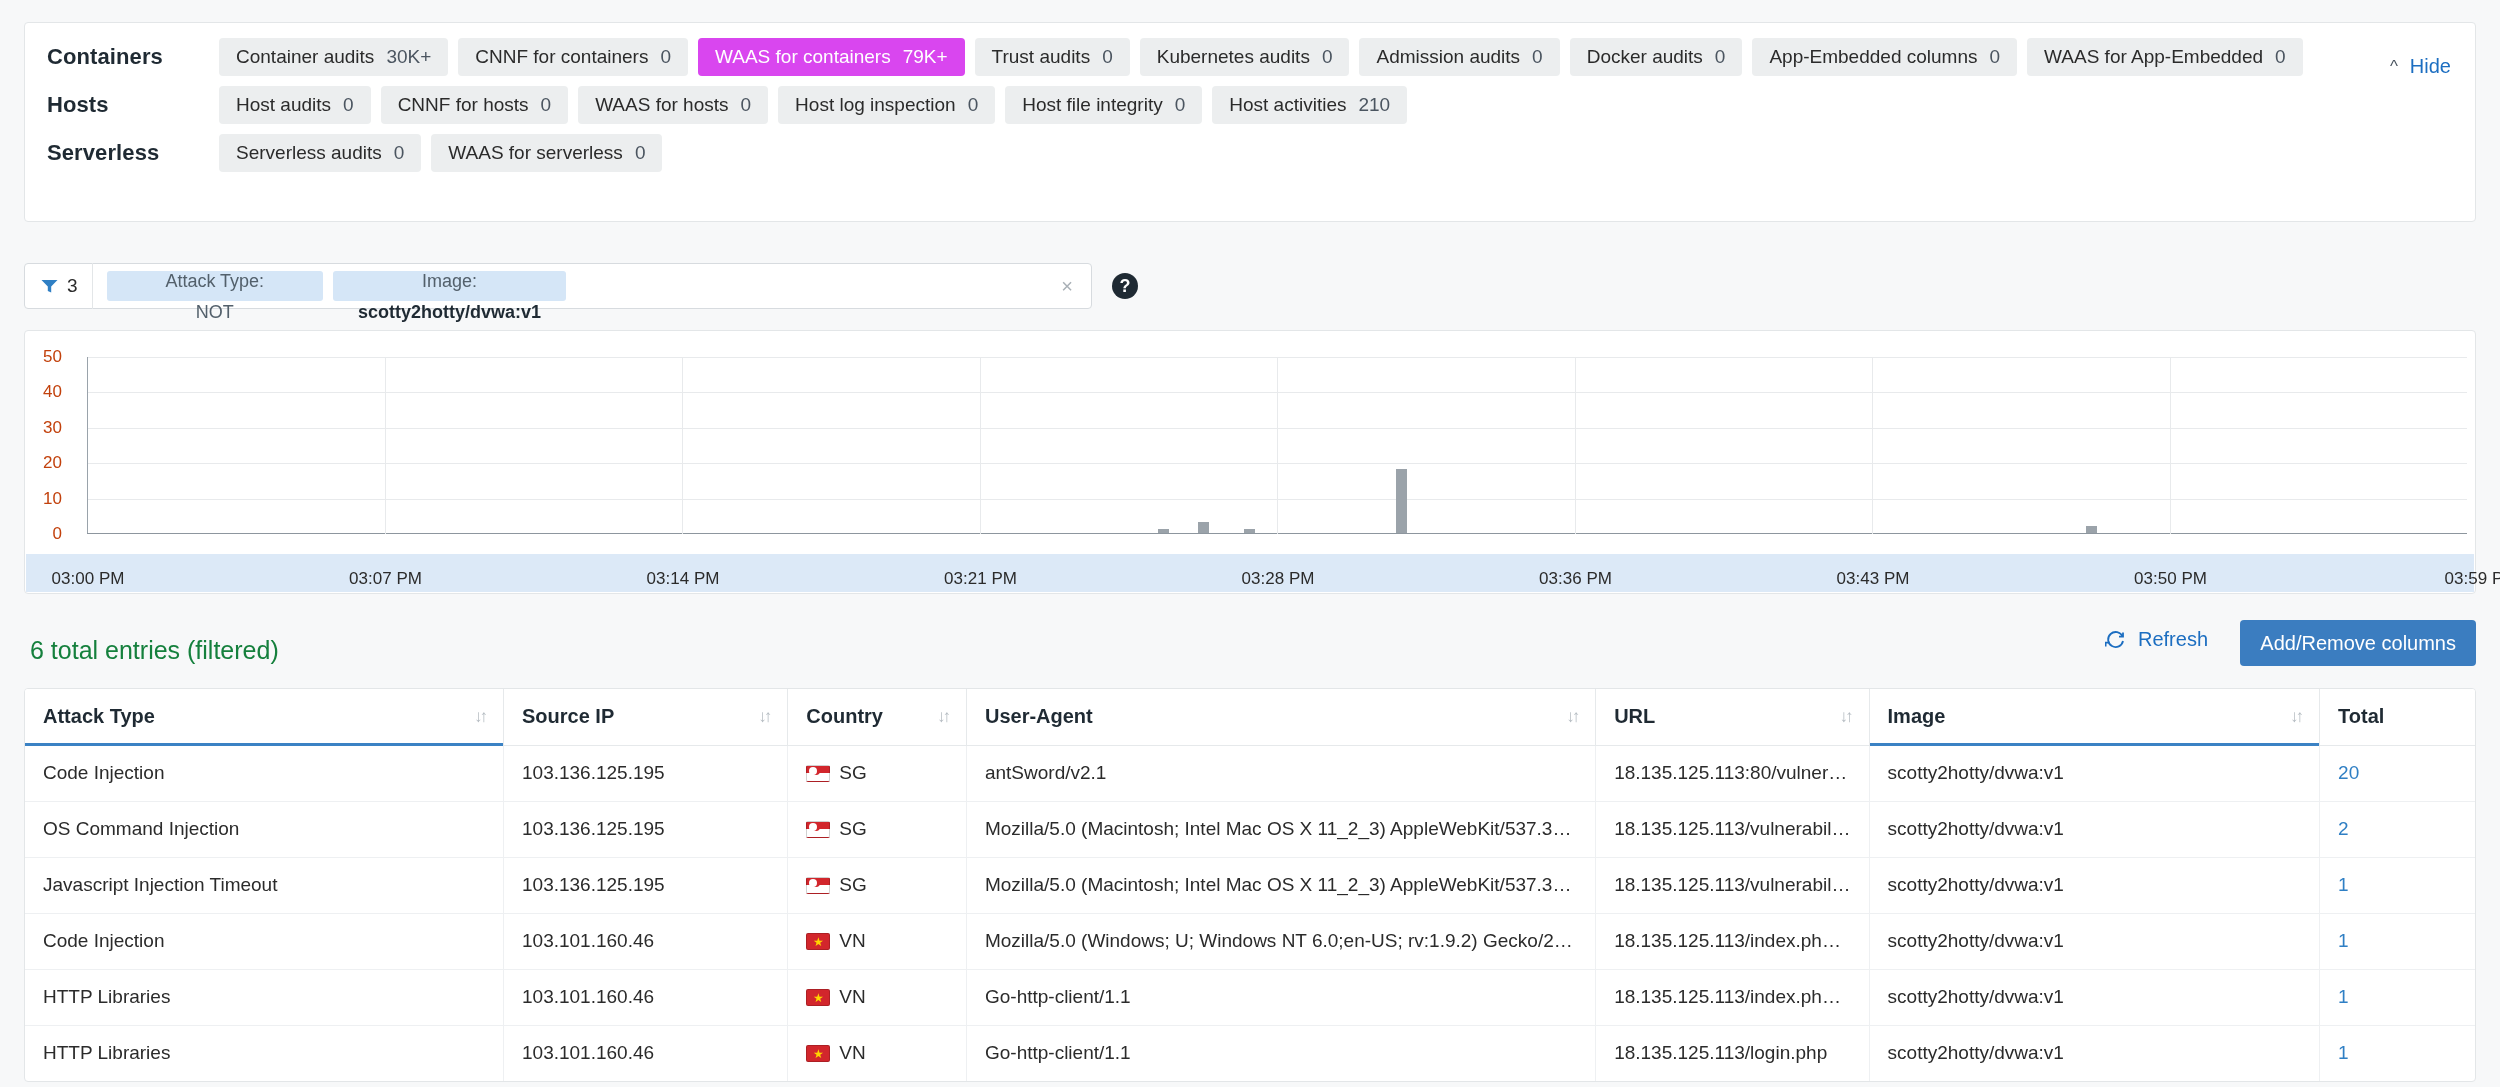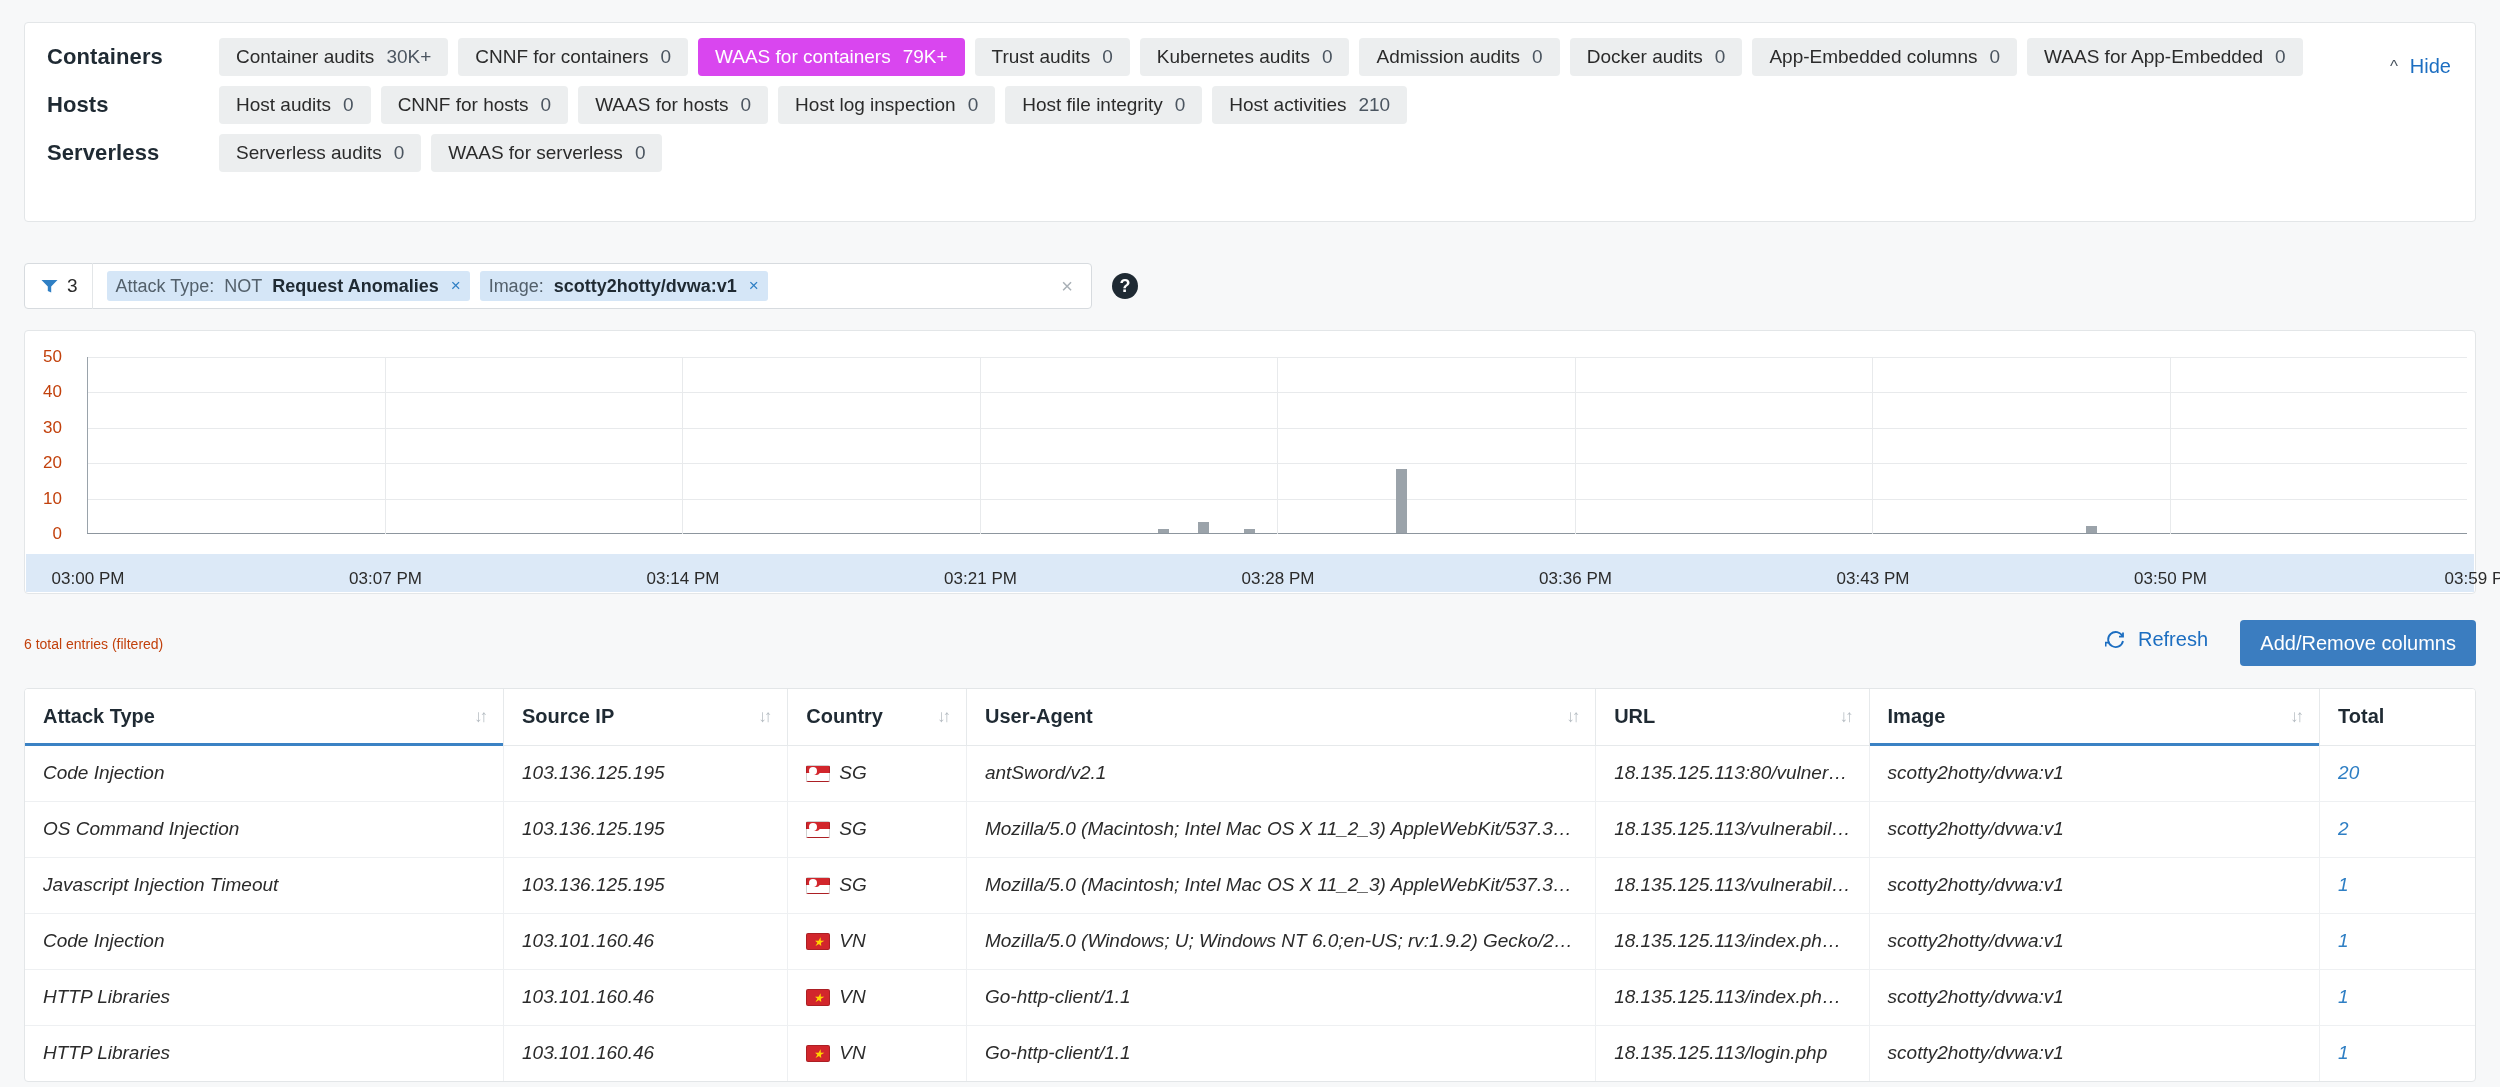--- a/index.html
+++ b/index.html
@@ -49,23 +49,23 @@
     width: 1068px; height: 46px;
     background: #fff; border: 1px solid #d7dbdf; border-radius: 4px;
   }
   .filter-icon-cell { display: flex; align-items: center; gap: 9px; padding: 0 14px 0 16px; }
   .funnel { width: 17px; height: 15px; }
   .filter-count { font-size: 19px; color: #2b2b2b; }
   .filter-divider { width: 1px; height: 46px; background: #e3e6e8; }
   .tokens { display: flex; align-items: center; gap: 10px; padding-left: 14px; flex: 1; }
   .token {
     display: inline-flex; align-items: center; gap: 10px;
-    height: 30px; padding: 0 9px;
+    height: 30px; padding: 0 25px;
     background: #d5e6f7; border-radius: 3px;
-    font-size: 18px; color: #1f2a33; white-space: nowrap;
+    font-size: 18px; color: #1f2a33; white-space: nowrap; flex-direction: column;
   }
   .token .tk-key { color: #53606b; }
   .token .tk-not { color: #53606b; font-weight: 400; }
   .token .tk-val { font-weight: 700; }
   .token .tk-x { color: #2f7fc4; font-size: 17px; cursor: pointer; padding-left: 2px; }
   .filter-clear { color: #a9b0b6; font-size: 20px; padding: 0 18px; cursor: pointer; }
   .help-icon {
     width: 26px; height: 26px; border-radius: 50%;
     background: #1f2a33; color: #fff; font-size: 18px; font-weight: 700;
     display: flex; align-items: center; justify-content: center; cursor: pointer;
@@ -93,21 +93,21 @@
     position: absolute; left: 1px; right: 1px; bottom: 1px; height: 38px;
     background: #dce9f7;
   }
   .x-tick {
     position: absolute; bottom: 3px; font-size: 17px; color: #2b2b2b;
     transform: translateX(-50%); white-space: nowrap;
   }
 
   
   .tbl-toolbar { position: absolute; left: 24px; top: 626px; width: 2452px; height: 54px; }
-  .entries { position: absolute; left: 0; top: 10px; font-size: 14px; color: #c2410c; }
+  .entries { position: absolute; left: 6px; top: 10px; font-size: 25px; color: #15803d; }
   .refresh {
     position: absolute; right: 268px; top: 2px;
     display: flex; align-items: center; gap: 11px;
     color: #1c6ec1; font-size: 20px; cursor: pointer;
   }
   .btn-primary {
     position: absolute; right: 0; top: -6px;
     height: 46px; padding: 0 20px;
     background: #3b7dc0; color: #fff; border: none; border-radius: 4px;
     font-size: 20px; font-family: "Liberation Sans", sans-serif; cursor: pointer;
@@ -129,21 +129,21 @@
   th.sorted::after {
     content: ""; position: absolute; left: 0; right: 0; bottom: -1px;
     height: 3px; background: #3b82c4;
   }
   .th-inner { display: flex; align-items: center; justify-content: space-between; }
   .sort-ico { color: #b4bbc1; font-size: 17px; letter-spacing: -3px; margin-left: 10px; }
   td {
     font-size: 19px; color: #2b2b2b; height: 56px; padding: 0 18px;
     border-right: 1px solid #eef0f2; border-bottom: 1px solid #eef0f2;
     vertical-align: middle;
-    white-space: nowrap; overflow: hidden; text-overflow: ellipsis; font-style: italic;
+    white-space: nowrap; overflow: hidden; text-overflow: ellipsis;
   }
   td:last-child { border-right: none; }
   tr:last-child td { border-bottom: none; }
   .flag {
     display: inline-block; width: 24px; height: 17px; border-radius: 2px;
     vertical-align: -3px; margin-right: 9px; position: relative; overflow: hidden;
     border: 1px solid rgba(0,0,0,.18);
   }
   .flag-sg { background: linear-gradient(to bottom,#d2262c 0 50%, #fff 50% 100%); }
   .flag-sg::after {

